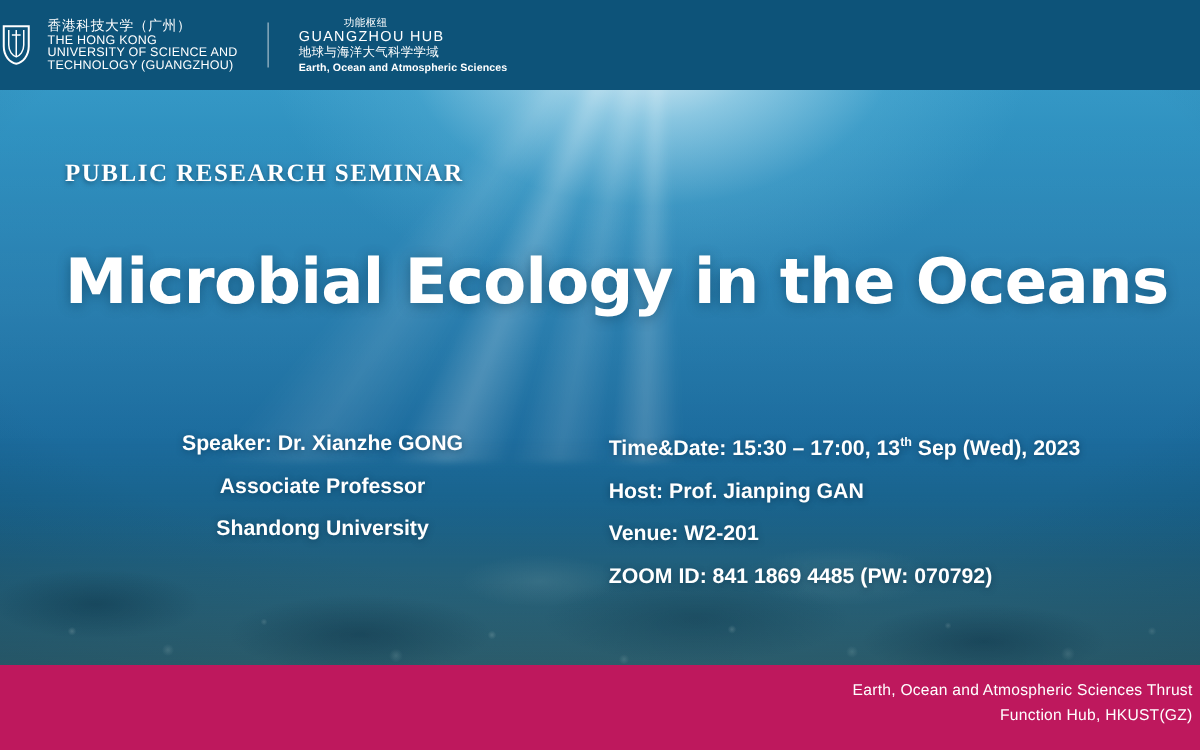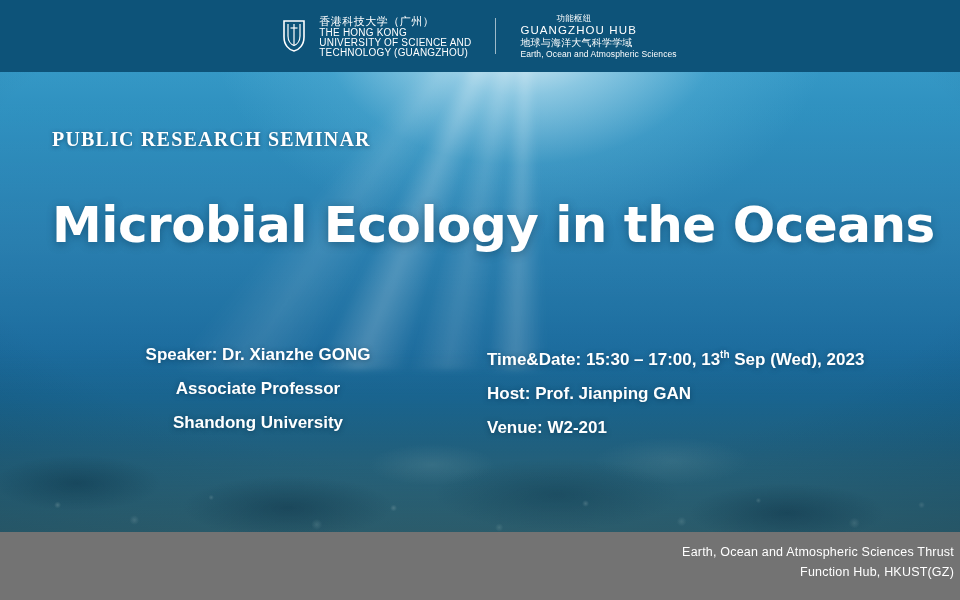--- a/index.html
+++ b/index.html
@@ -98,21 +98,21 @@
   }
 
   
   .header-bar {
     position: absolute;
     left: 0; top: 0; right: 0;
     height: 72px;
     background: #0d5379;
     display: flex;
     align-items: center;
-    justify-content: center;
+    justify-content: flex-start;
     padding-right: 0;
     z-index: 5;
   }
   .logo-group {
     display: flex;
     align-items: center;
     gap: 12px;
     padding-right: 2px;
   }
   .ust-mark {
@@ -137,21 +137,21 @@
   }
   .divider-v {
     width: 1px;
     height: 36px;
     background: rgba(255,255,255,.6);
     margin: 0 12px;
   }
   .fh-text .cn1 { color:#ffffff; font-size: 8.5px; line-height: 11px; letter-spacing:.3px;margin-left:36px; }
   .fh-text .en1 { color:#ffffff; font-size: 11.5px; line-height: 13px; letter-spacing: 1.1px; }
   .fh-text .cn2 { color:#ffffff; font-size: 10px; line-height: 12px; letter-spacing:.2px; }
-  .fh-text .en2 { color:#ffffff; font-size: 8.5px; line-height: 11px; font-weight: normal; letter-spacing:.1px; white-space: nowrap;}
+  .fh-text .en2 { color:#ffffff; font-size: 8.5px; line-height: 11px; font-weight: bold; letter-spacing:.1px; white-space: nowrap;}
 
   
   .kicker {
     position: absolute;
     left: 52px; top: 128px;
     color: #ffffff;
     font-family: "Liberation Serif", serif;
     font-weight: bold;
     font-size: 20px;
     letter-spacing: 1.2px;
@@ -198,21 +198,21 @@
   .col-right sup {
     font-size: 10px;
     vertical-align: super;
   }
 
   
   .footer-bar {
     position: absolute;
     left: 0; right: 0; bottom: 0;
     height: 68px;
-    background: #737373;
+    background: #be185d;
     z-index: 5;
   }
   .footer-text {
     position: absolute;
     right: 6px; top: 10px;
     text-align: right;
   }
   .footer-text div {
     color: #ffffff;
     font-size: 12.5px;
@@ -264,20 +264,21 @@
   <div class="col-left">
     <div>Speaker: Dr. Xianzhe GONG</div>
     <div>Associate Professor</div>
     <div>Shandong University</div>
   </div>
 
   <div class="col-right">
     <div><span>Time&amp;Date: 15:30 – 17:00, 13</span><sup>th</sup><span> Sep (Wed), 2023</span></div>
     <div>Host: Prof. Jianping GAN</div>
     <div>Venue: W2-201</div>
+    <div>ZOOM ID: 841 1869 4485 (PW: 070792)</div>
   </div>
 
   <div class="footer-bar">
     <div class="footer-text">
       <div>Earth, Ocean and Atmospheric Sciences Thrust</div>
       <div>Function Hub, HKUST(GZ)</div>
     </div>
   </div>
 
 </div>

